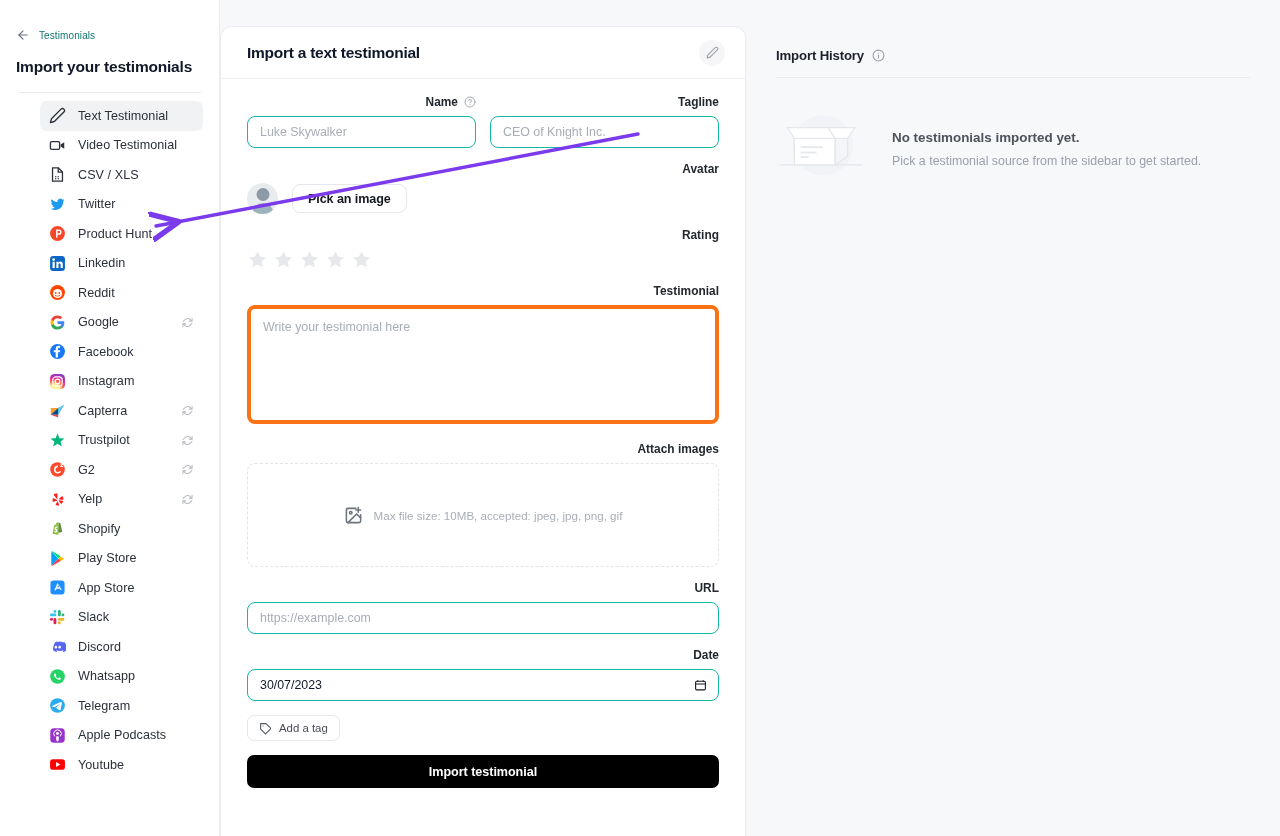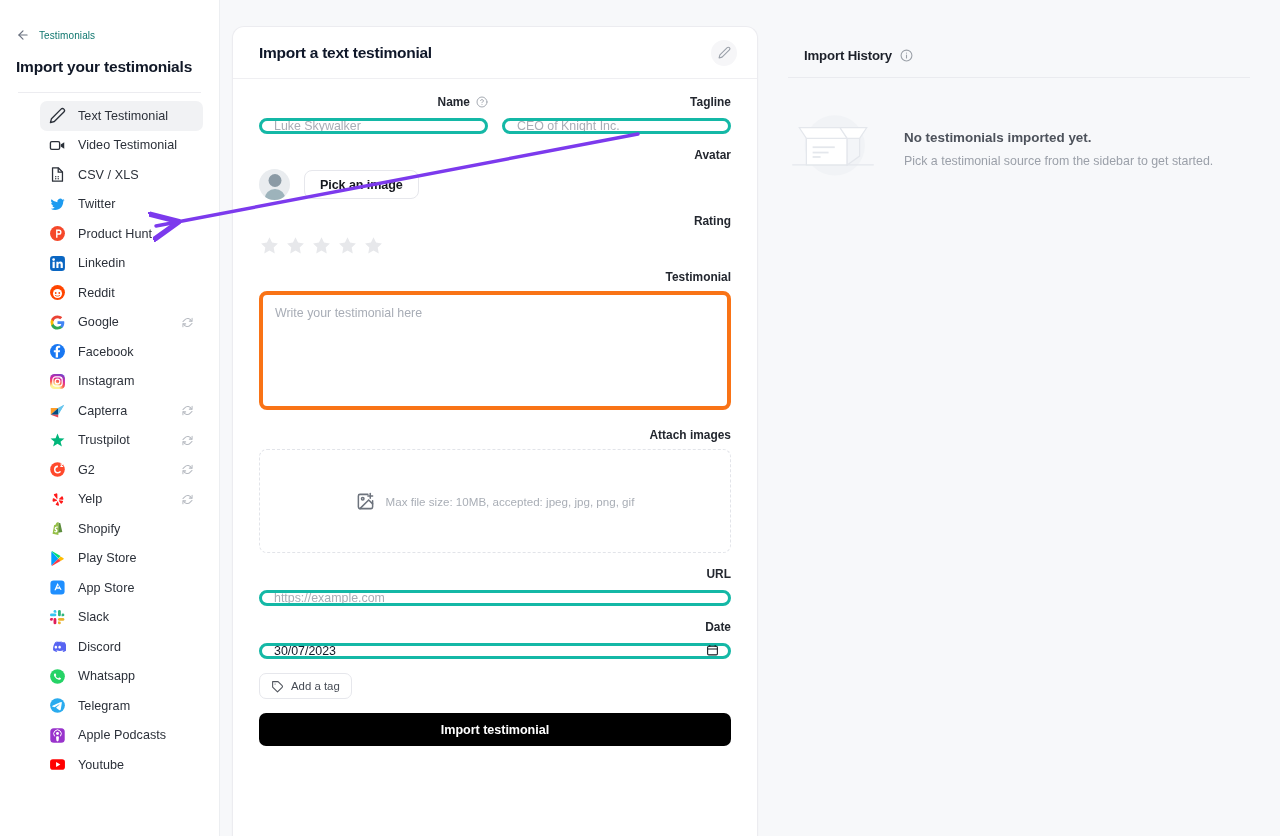--- a/index.html
+++ b/index.html
@@ -33,21 +33,21 @@
     height: 29.5px; padding: 0 9px; border-radius: 7px;
     cursor: pointer; position: relative; margin-left: 24px;
   }
   .nav-item.active { background: #f1f2f4; }
   .nav-ico { width: 17px; height: 17px; flex: 0 0 17px; display: flex; align-items: center; justify-content: center; }
   .nav-ico svg { display: block; }
   .nav-label { font-size: 12.6px; color: #2b3039; letter-spacing: .05px; white-space: nowrap; }
   .sync-ico { position: absolute; right: 10px; width: 11px; height: 11px; color: #b6bac1; }
 
   
-  .center { flex: 0 0 526px; padding: 26px 0 0 0; display: flex; justify-content: center; margin-left: 12px; }
+  .center { flex: 0 0 526px; padding: 26px 0 0 0; display: flex; justify-content: center; }
   .card {
     width: 526px; background: #ffffff;
     border: 1px solid #ececf0; border-radius: 12px 12px 0 0;
     border-bottom: none; box-shadow: 0 1px 2px rgba(16,24,40,.03);
     min-height: 810px;
   }
   .card-head {
     height: 52px; display: flex; align-items: center; justify-content: space-between;
     padding: 0 20px 0 26px; border-bottom: 1px solid #efeff2;
   }
@@ -60,21 +60,21 @@
 
   .row2 { display: flex; gap: 14px; }
   .fld { margin-bottom: 0; }
   .fld.half { flex: 1 1 0; min-width: 0; }
   .lbl {
     display: flex; align-items: center; gap: 6px;
     font-size: 11.9px; font-weight: 600; color: #23272f; margin-bottom: 7px; letter-spacing: .02px; justify-content: flex-end;
   }
   .lbl .help { width: 12px; height: 12px; color: #a6abb3; }
   .inp {
-    width: 100%; height: 16px; border: 3px solid #14b8a6; border-radius: 8px;
+    width: 100%; height: 32px; border: 1px solid #14b8a6; border-radius: 8px;
     padding: 0 12px; font-size: 12.4px; font-family: inherit; color: #111827; background: #fff;
     outline: none;
   }
   .inp::placeholder { color: #a8adb6; }
 
   .sec { margin-top: 14px; }
 
   .avatar-row { display: flex; align-items: center; gap: 14px; }
   .avatar {
     width: 31px; height: 31px; border-radius: 50%; overflow: hidden;
@@ -118,21 +118,21 @@
   .tag-btn svg { width: 13px; height: 13px; color: #52565e; }
 
   .submit {
     width: 100%; height: 33px; margin-top: 14px; background: #000; color: #fff;
     border: none; border-radius: 7px; font-size: 12.6px; font-weight: 700;
     font-family: inherit; cursor: pointer; letter-spacing: -.05px;
   }
 
   
   .right { flex: 1 1 auto; padding: 48px 0 0 30px; }
-  .hist-head { display: flex; align-items: center; gap: 8px; margin-left: 16px; }
+  .hist-head { display: flex; align-items: center; gap: 8px; }
   .hist-title { font-size: 13.2px; font-weight: 700; color: #1c2029; letter-spacing: -.15px; }
   .hist-title-ico { width: 13px; height: 13px; color: #9ba0a8; }
   .hist-divider { height: 1px; background: #eaebef; margin: 14px 30px 0 0; }
   .empty { display: flex; align-items: center; gap: 26px; margin-top: 32px; }
   .empty-art { width: 90px; height: 78px; flex: 0 0 90px; }
   .empty-t1 { font-size: 13.4px; color: #4d525b; font-weight: 700; }
   .empty-t2 { font-size: 12.4px; color: #9ba0a9; margin-top: 9px; }
 
   
   .annot { position: absolute; left: 0; top: 0; width: 1280px; height: 836px; pointer-events: none; }

